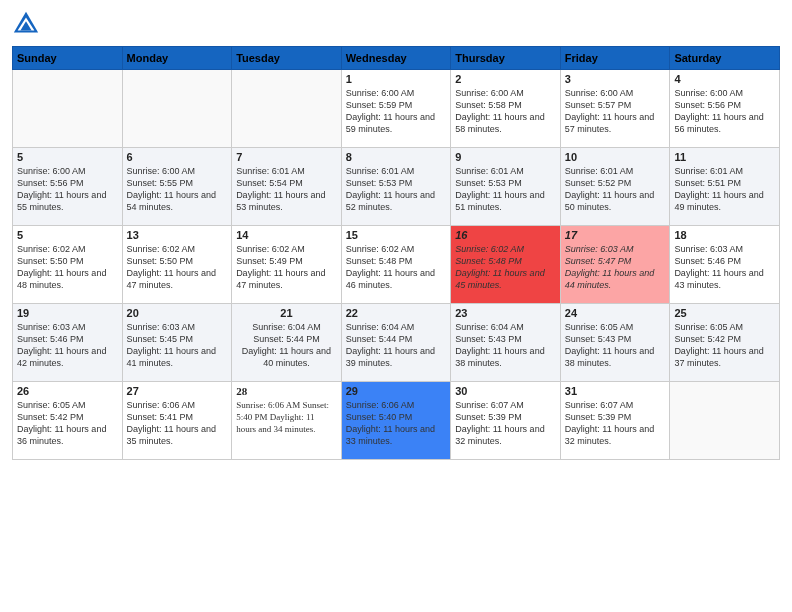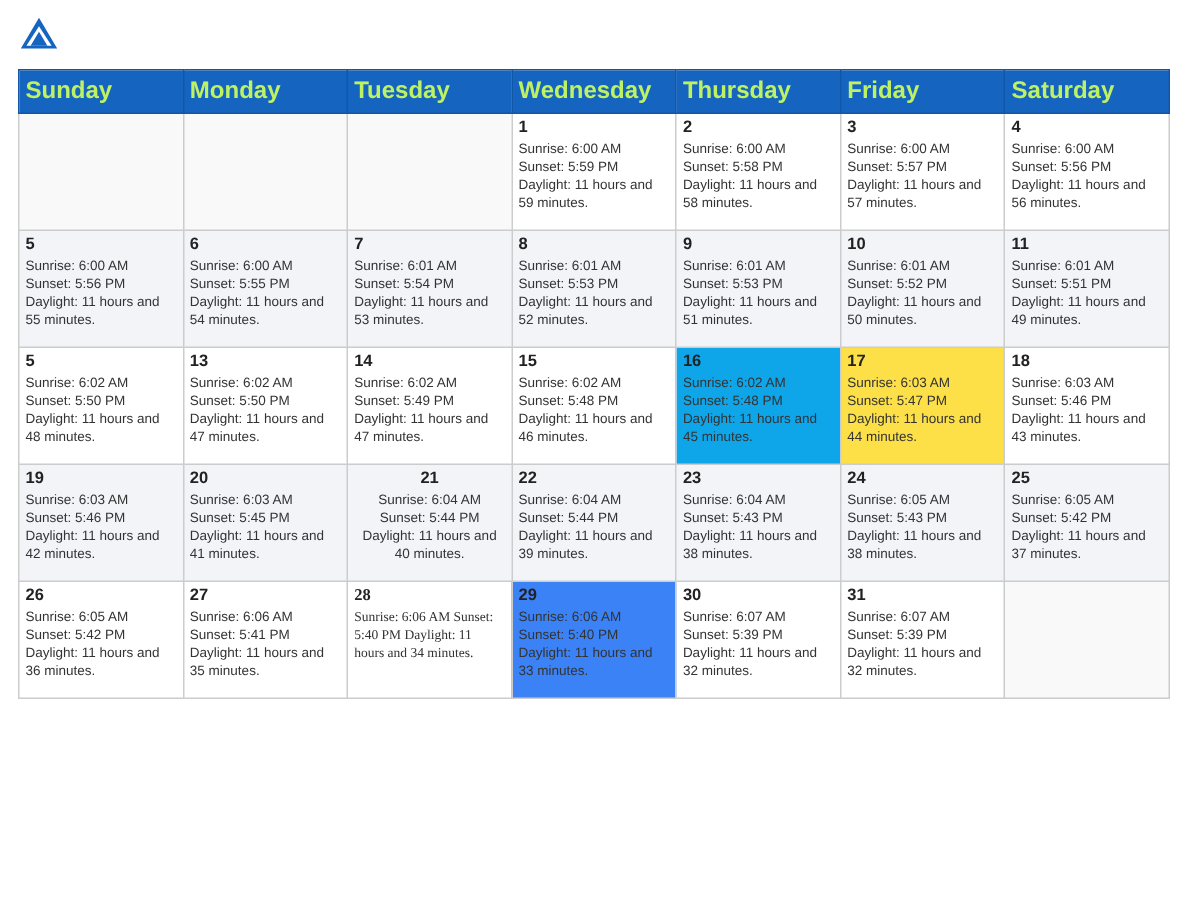--- a/index.html
+++ b/index.html
@@ -50,22 +50,22 @@
       font-size: 14px;
       color: #555;
     }
     .calendar {
       width: 100%;
       border-collapse: collapse;
       border: 1px solid #ccc;
     }
     .calendar th {
       background: #1565c0;
-      color: #bef264;
-      font-size: 16px;
+      color: #000000;
+      font-size: 11px;
       font-weight: bold;
       padding: 5px 4px;
       text-align: left;
       border: 1px solid #1256a8;
     }
     .calendar td {
       vertical-align: top;
       border: 1px solid #ccc;
       padding: 3px 4px;
       font-size: 9.5px;
@@ -222,27 +222,27 @@
             <div class="day-info">Sunrise: 6:02 AM
 Sunset: 5:49 PM
 Daylight: 11 hours and 47 minutes.</div>
           </td>
           <td style="background: rgb(255, 255, 255);">
             <span class="day-number">15</span>
             <div class="day-info">Sunrise: 6:02 AM
 Sunset: 5:48 PM
 Daylight: 11 hours and 46 minutes.</div>
           </td>
-          <td style="background: #0ea5e9;">
+          <td style="background: #ef4444; font-style: italic;">
             <span class="day-number">16</span>
             <div class="day-info">Sunrise: 6:02 AM
 Sunset: 5:48 PM
 Daylight: 11 hours and 45 minutes.</div>
           </td>
-          <td style="background: #fde047;">
+          <td style="background: #fca5a5; font-style: italic;">
             <span class="day-number">17</span>
             <div class="day-info">Sunrise: 6:03 AM
 Sunset: 5:47 PM
 Daylight: 11 hours and 44 minutes.</div>
           </td>
           <td style="background: rgb(255, 255, 255);">
             <span class="day-number">18</span>
             <div class="day-info">Sunrise: 6:03 AM
 Sunset: 5:46 PM
 Daylight: 11 hours and 43 minutes.</div>

